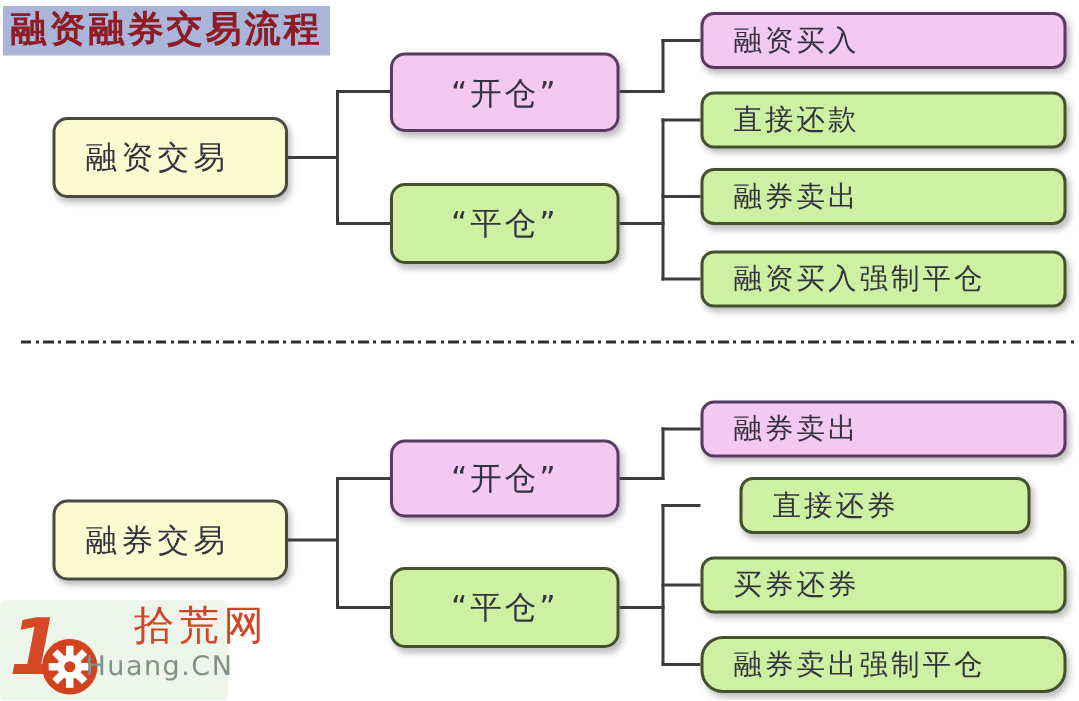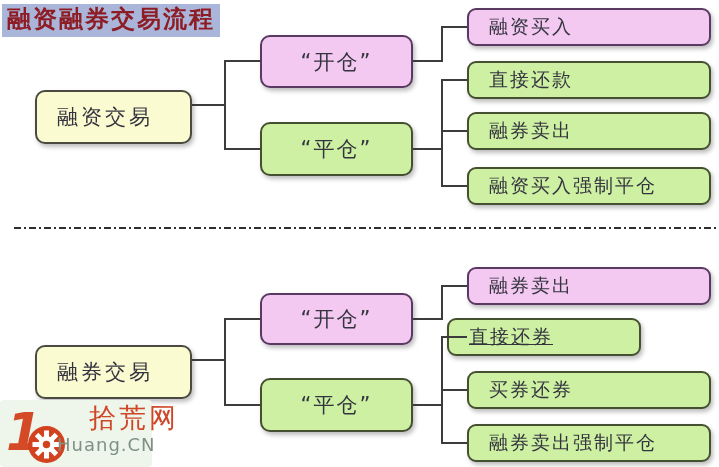--- a/index.html
+++ b/index.html
@@ -16,21 +16,21 @@
   }
   .node{
     position:absolute;border:2px solid #701a75;border-radius:10px;
     box-shadow:2px 3px 4px rgba(110,110,110,.45);
     color:#34343f;display:flex;align-items:center;
     box-sizing:border-box;white-space:nowrap;
   }
   .yellow{background:#fbfbd2;border-color:#4a4a40;}
   .pink{background:#f3c8f1;border-color:#5a3a62;}
   .green{background:#cdf0a2;border-color:#44502f;}
-  .rootnode{font-size:21px;padding-left:20px;letter-spacing:3px;margin-top:12px;}
+  .rootnode{font-size:21px;padding-left:20px;letter-spacing:3px;}
   .branchnode{font-size:21px;justify-content:center;letter-spacing:2px;}
   .leafnode{font-size:19px;padding-left:20px;border-radius:9px;letter-spacing:2px;}
   .hline,.vline{position:absolute;background:#3c3c3c;}
   .hline{height:2px;}
   .vline{width:2px;}
   .divider{
     position:absolute;left:14px;right:0;top:227px;height:2px;
     background:repeating-linear-gradient(90deg,#2e2e2e 0 7px,transparent 7px 10px,#2e2e2e 10px 12px,transparent 12px 15px);
   }
   .watermark{position:absolute;left:0;top:400px;width:152px;height:67px;background:#eef5ea;border-radius:4px;}
@@ -55,23 +55,23 @@
   .s1-close{left:260px;top:122px;width:153px;height:54px;}
   .s1-leaf0{left:467px;top:8px;width:244px;height:38px;}
   .s1-leaf1{left:467px;top:61px;width:244px;height:38px;}
   .s1-leaf2{left:467px;top:112px;width:244px;height:38px;}
   .s1-leaf3{left:467px;top:167px;width:244px;height:38px;}
   
   .s2-root{left:35px;top:333px;width:157px;height:54px;}
   .s2-open{left:260px;top:293px;width:153px;height:52px;}
   .s2-close{left:260px;top:378px;width:153px;height:54px;}
   .s2-leaf0{left:467px;top:267px;width:244px;height:38px;}
-  .s2-leaf1{left:447px;top:318px;width:194px;height:38px;text-decoration:underline;}
+  .s2-leaf1{left:493px;top:318px;width:194px;height:38px;}
   .s2-leaf2{left:467px;top:371px;width:244px;height:38px;}
-  .s2-leaf3{left:467px;top:424px;width:244px;height:38px;}
+  .s2-leaf3{left:467px;top:424px;width:244px;height:38px;border-radius:15px;}
 </style>
 </head>
 <body>
 
 <div class="stage">
 
   <div class="title">融资融券交易流程</div>
 
   <div class="node yellow rootnode s1-root">
     <span>融资交易</span>

